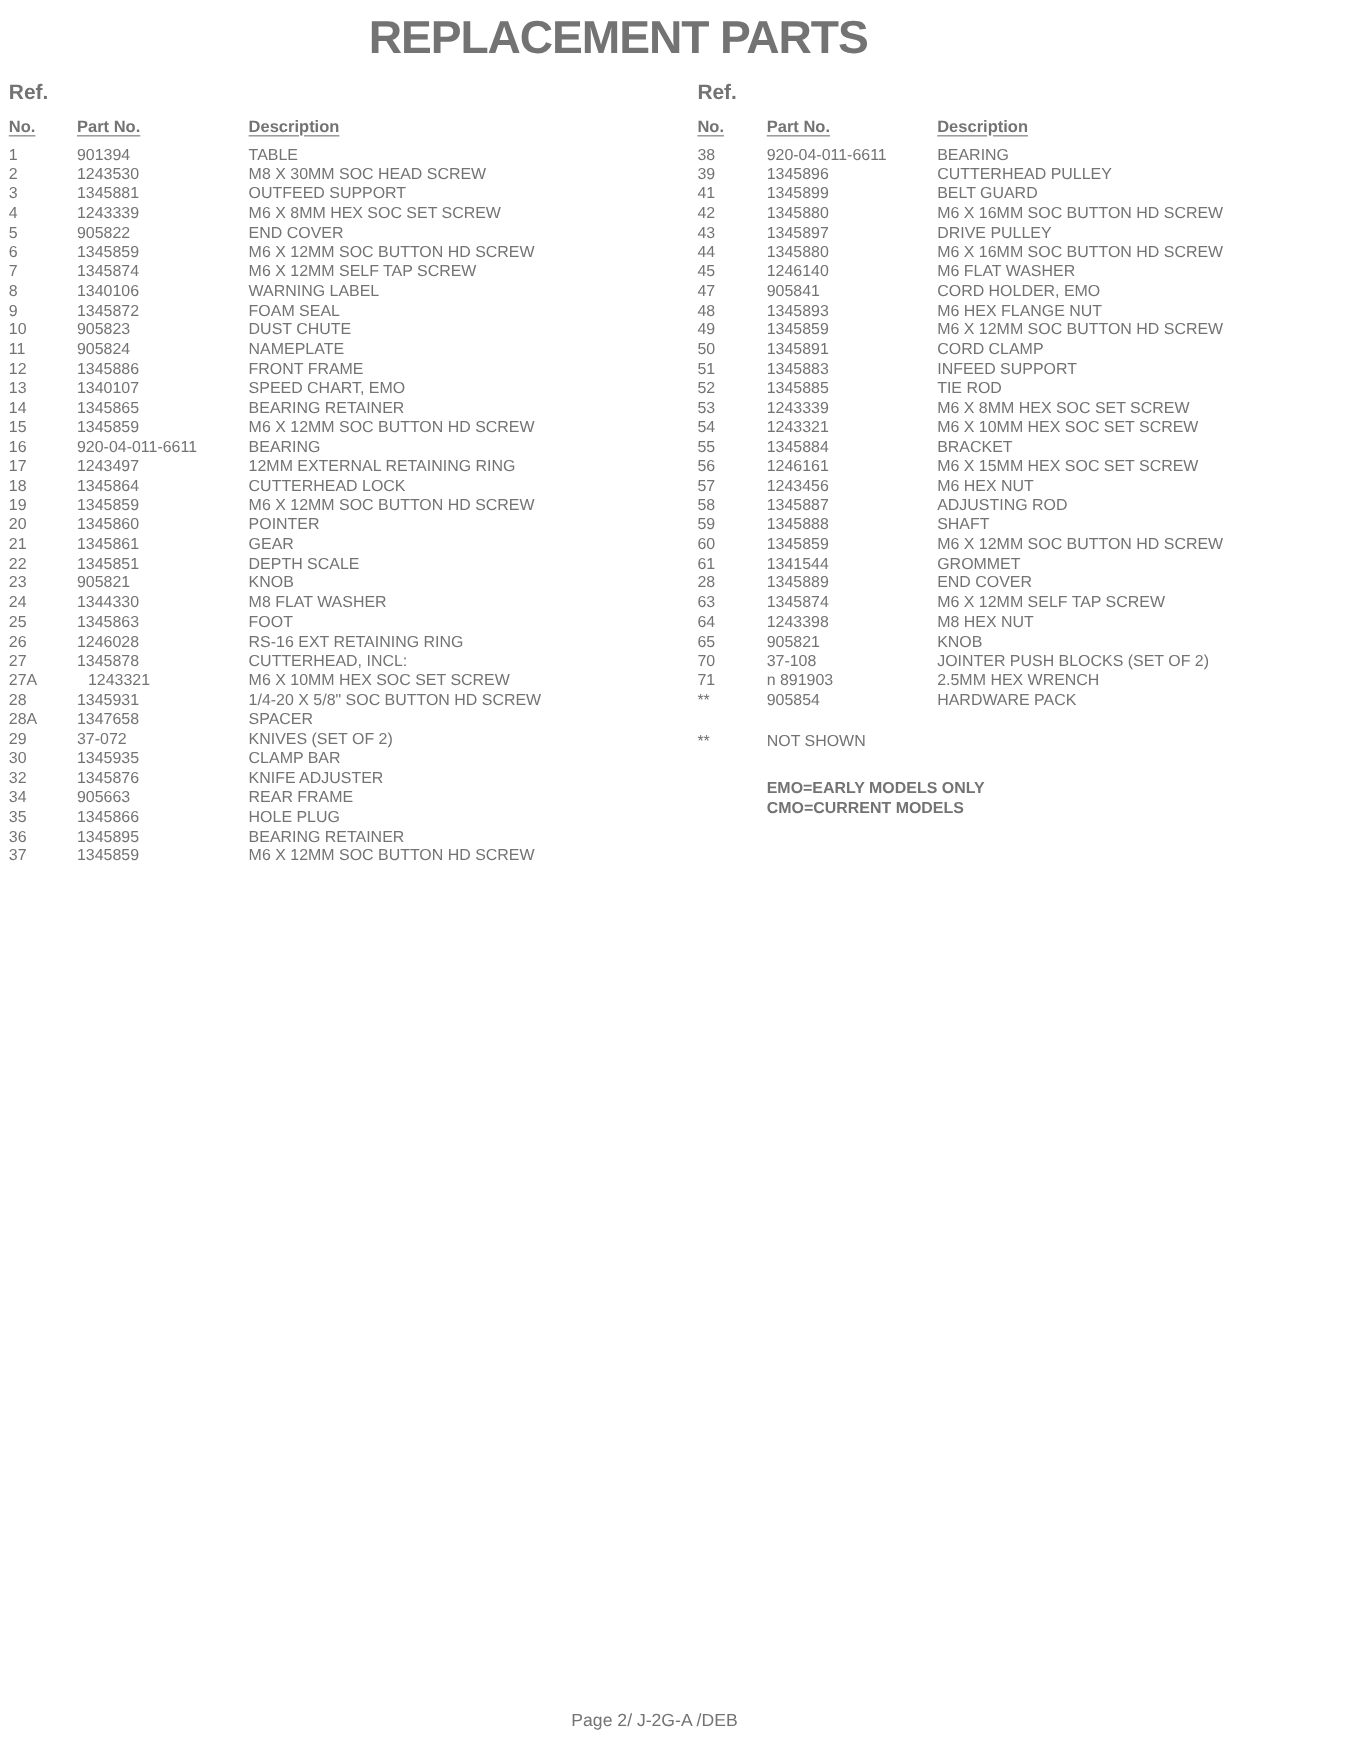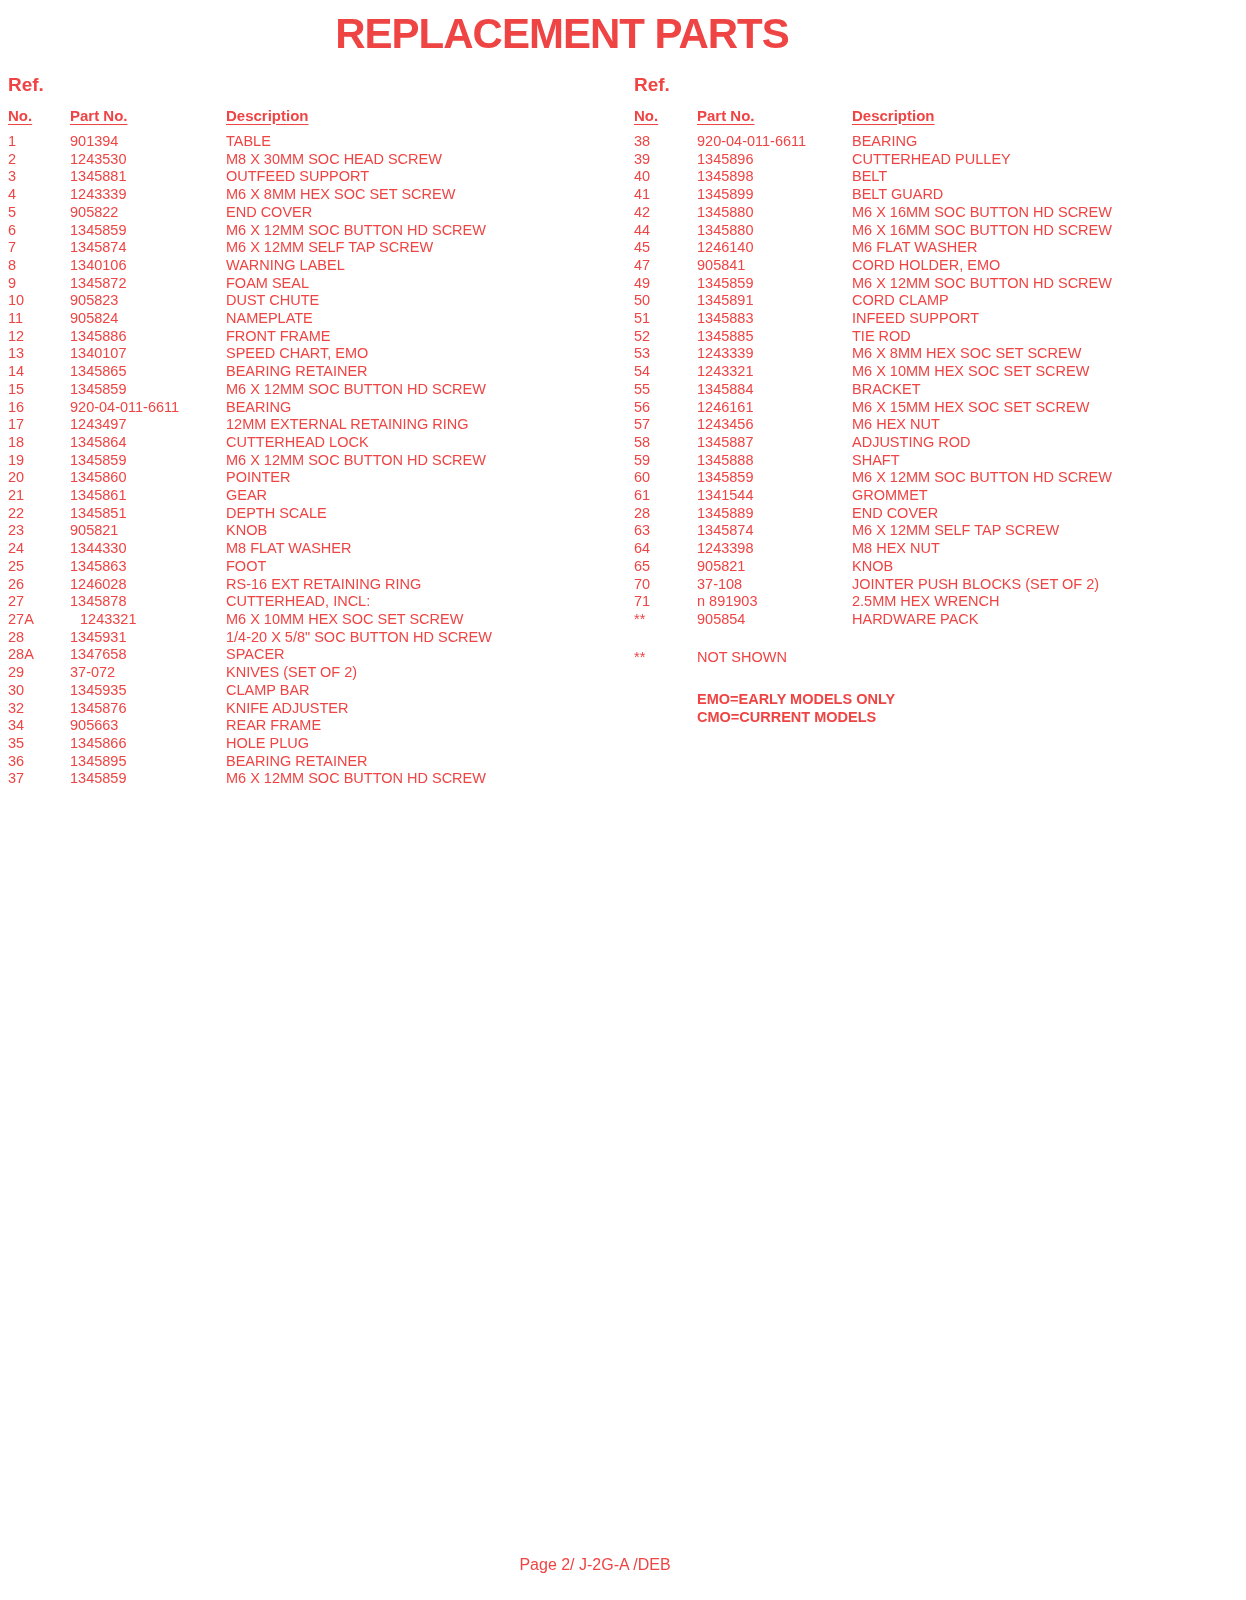--- a/index.html
+++ b/index.html
@@ -2,21 +2,21 @@
 <html><head>
 <meta charset="utf-8">
 <style>
   html, body { margin: 0; padding: 0; background: #ffffff; }
   .page {
     position: relative;
     width: 1246px;
     height: 1600px;
     background: #ffffff;
     font-family: "Liberation Sans", sans-serif;
-    color: #ef4444;
+    color: #737373;
     overflow: hidden;
   }
   .title {
     position: absolute;
     top: 10px;
     left: 0;
     width: 1124px;
     text-align: center;
     font-size: 42px;
     font-weight: bold;
@@ -293,48 +293,53 @@
           <span class="c-no">38</span>
           <span class="c-part">920-04-011-6611</span>
           <span class="c-desc">BEARING</span>
         </div>
         <div class="row">
           <span class="c-no">39</span>
           <span class="c-part">1345896</span>
           <span class="c-desc">CUTTERHEAD PULLEY</span>
         </div>
         <div class="row">
-          <span class="c-no">40</span>
-          <span class="c-part">1345898</span>
-          <span class="c-desc">BELT</span>
-        </div>
-        <div class="row">
           <span class="c-no">41</span>
           <span class="c-part">1345899</span>
           <span class="c-desc">BELT GUARD</span>
         </div>
         <div class="row">
           <span class="c-no">42</span>
           <span class="c-part">1345880</span>
           <span class="c-desc">M6 X 16MM SOC BUTTON HD SCREW</span>
         </div>
         <div class="row">
+          <span class="c-no">43</span>
+          <span class="c-part">1345897</span>
+          <span class="c-desc">DRIVE PULLEY</span>
+        </div>
+        <div class="row">
           <span class="c-no">44</span>
           <span class="c-part">1345880</span>
           <span class="c-desc">M6 X 16MM SOC BUTTON HD SCREW</span>
         </div>
         <div class="row">
           <span class="c-no">45</span>
           <span class="c-part">1246140</span>
           <span class="c-desc">M6 FLAT WASHER</span>
         </div>
         <div class="row">
           <span class="c-no">47</span>
           <span class="c-part">905841</span>
           <span class="c-desc">CORD HOLDER, EMO</span>
+        </div>
+        <div class="row">
+          <span class="c-no">48</span>
+          <span class="c-part">1345893</span>
+          <span class="c-desc">M6 HEX FLANGE NUT</span>
         </div>
         <div class="row">
           <span class="c-no">49</span>
           <span class="c-part">1345859</span>
           <span class="c-desc">M6 X 12MM SOC BUTTON HD SCREW</span>
         </div>
         <div class="row">
           <span class="c-no">50</span>
           <span class="c-part">1345891</span>
           <span class="c-desc">CORD CLAMP</span>

